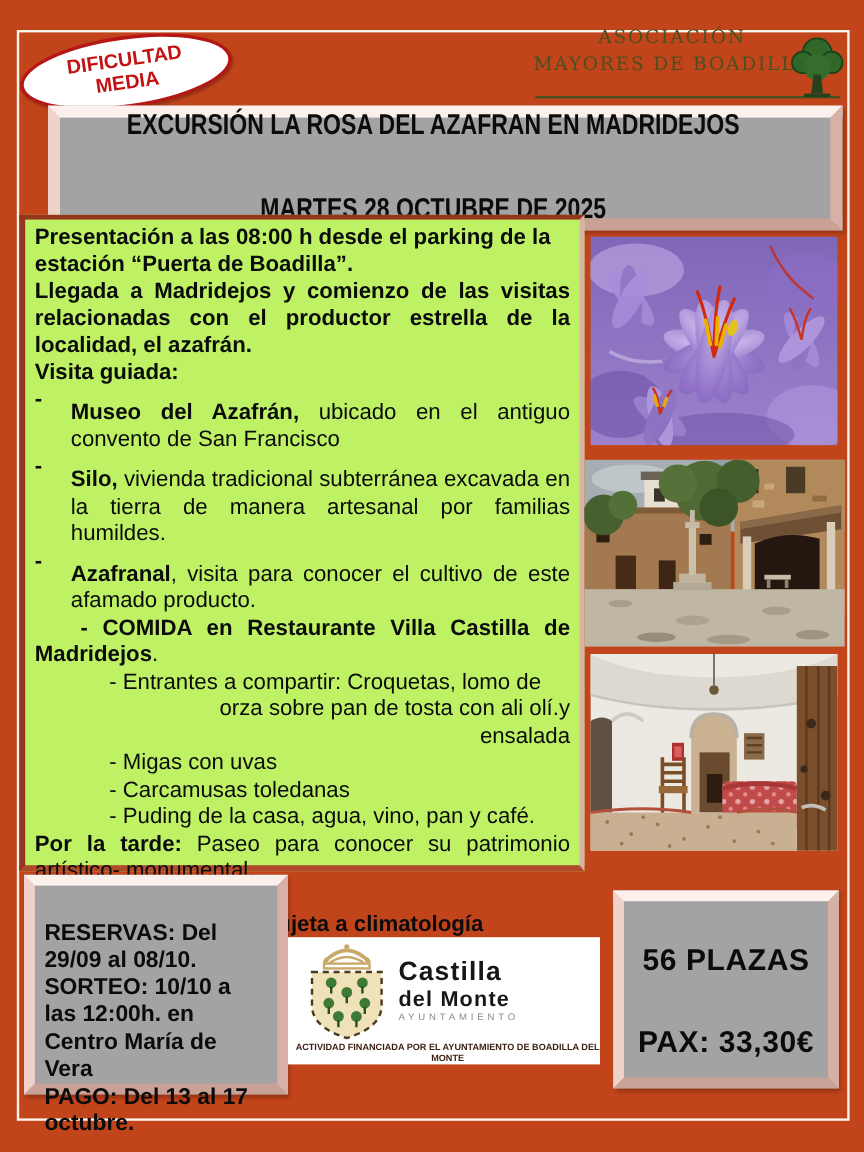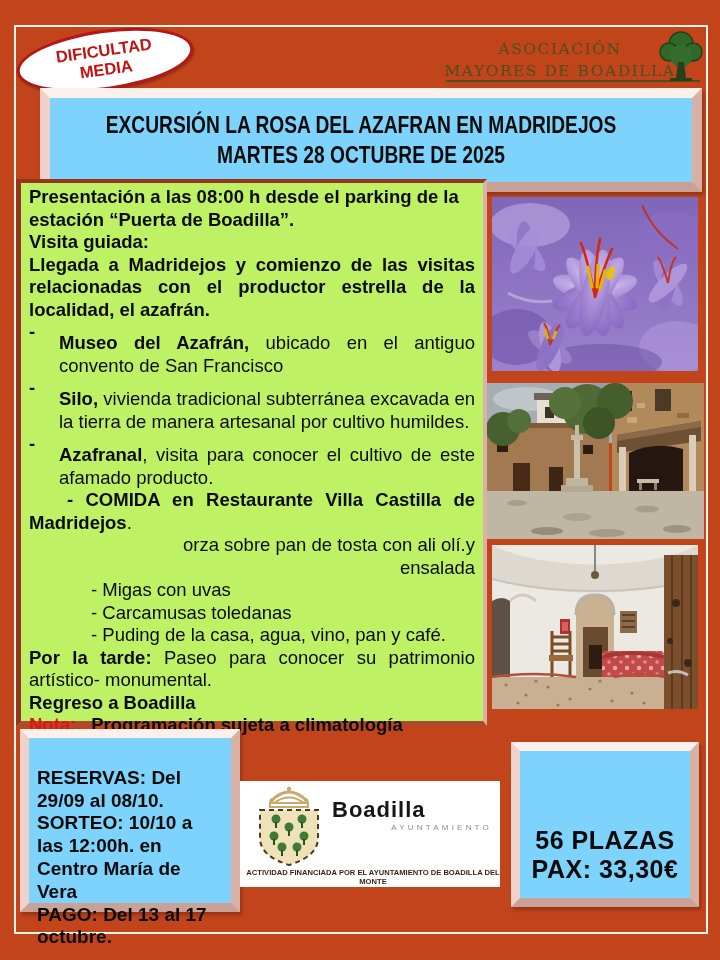--- a/index.html
+++ b/index.html
@@ -17,35 +17,36 @@
   .oval-badge{
     position:absolute;left:16px;top:30px;width:172px;height:54px;
     background:#FFFFFF;border:3px solid #B51616;border-radius:50%;
     transform:rotate(-8deg);display:flex;flex-direction:column;
     align-items:center;justify-content:center;
     color:#C31212;font-weight:700;font-size:16.5px;line-height:19px;
     box-shadow:1px 2px 2px rgba(60,20,5,.35);
   }
   
   .assoc{
-    position:absolute;left:440px;top:38px;width:240px;text-align:center;
+    position:absolute;left:440px;top:20px;width:240px;text-align:center;
     font-family:"DejaVu Serif","Liberation Serif",serif;
     color:#4A501F;font-size:15.5px;line-height:22px;letter-spacing:1.5px;
   }
   .assoc-underline{
     position:absolute;left:446px;top:80px;width:254px;height:0;
     border-top:2px solid #4A501F;
   }
   .assoc-tree{position:absolute;left:656px;top:28px;}
   
   .bevel{
-    background:#7dd3fc;
+    background:#a3a3a3;
     border:9px solid;
     border-color:#FBF0EC #D7B1A6 #C9A196 #EFD3CB;
     box-shadow:2px 3px 3px rgba(70,25,8,.35);
+    gap:40px;
   }
   .title-banner{
     position:absolute;left:40px;top:88px;width:642px;height:84px;
     border-width:10px;display:flex;flex-direction:column;justify-content:center;
   }
   .title-inner{
     width:780px;margin-left:-79px;transform:scaleX(.80);transform-origin:center;
     text-align:center;font-weight:800;color:#0B0B0B;
     font-size:24px;line-height:30px;letter-spacing:0px;
   }
@@ -81,21 +82,21 @@
     position:absolute;left:240px;top:781px;width:260px;height:106px;
     background:#FFFFFF;
   }
   .council-shield{position:absolute;left:10px;top:5px;}
   .council-name{
     position:absolute;left:92px;top:18px;width:160px;
     color:#161616;line-height:1;
   }
   .council-name .l1{font-weight:700;font-size:22px;letter-spacing:1px;}
   .council-name .l2{font-weight:700;font-size:18px;letter-spacing:1px;margin-top:2px;}
-  .council-name .l3{font-weight:400;font-size:8px;letter-spacing:3.2px;color:#8A8A8A;margin-top:3px;text-align:right;}
+  .council-name .l3{font-weight:400;font-size:8px;letter-spacing:3.2px;color:#8A8A8A;margin-top:3px;}
   .funding-note{
     position:absolute;left:0px;top:87px;width:266px;text-align:center;
     font-weight:700;font-size:7.6px;color:#3B1E10;letter-spacing:0px;
   }
   .plazas-box{
     position:absolute;left:511px;top:742px;width:188px;height:165px;
     box-sizing:border-box;display:flex;flex-direction:column;
     align-items:center;justify-content:flex-end;padding:14px 0;
     font-weight:800;font-size:25px;color:#0B0B0B;letter-spacing:.5px;
   }
@@ -128,39 +129,40 @@
     </svg>
   </div>
 
   <div class="title-banner bevel">
     <div class="title-inner">EXCURSIÓN LA ROSA DEL AZAFRAN EN MADRIDEJOS</div>
     <div class="title-inner">MARTES 28 OCTUBRE DE 2025</div>
   </div>
 
   <div class="main-block">
     <p class="b">Presentación a las 08:00 h desde el parking de la estación “Puerta de Boadilla”.</p>
+    <p class="b just">Llegada a Madridejos y comienzo de las visitas relacionadas con el productor estrella de la localidad, el azafrán.</p>
     <p class="b">Visita guiada:</p>
-    <p class="b just">Llegada a Madridejos y comienzo de las visitas relacionadas con el productor estrella de la localidad, el azafrán.</p>
 
     <div class="bullet">
       <span class="dash">-</span>
       <span class="just"><span class="b">Museo del Azafrán,</span><span> ubicado en el antiguo convento de San Francisco</span></span>
     </div>
     <div class="bullet">
       <span class="dash">-</span>
-      <span class="just"><span class="b">Silo,</span><span> vivienda tradicional subterránea excavada en la tierra de manera artesanal por cultivo humildes.</span></span>
+      <span class="just"><span class="b">Silo,</span><span> vivienda tradicional subterránea excavada en la tierra de manera artesanal por familias humildes.</span></span>
     </div>
     <div class="bullet">
       <span class="dash">-</span>
       <span class="just"><span class="b">Azafranal</span><span>, visita para conocer el cultivo de este afamado producto.</span></span>
     </div>
 
     <div class="comida-l1">- COMIDA en Restaurante Villa Castilla de</div>
     <div><span class="b">Madridejos</span><span>.</span></div>
 
+    <div class="menu-line">- Entrantes a compartir: Croquetas, lomo de</div>
     <div class="menu-line cont">orza sobre pan de tosta con ali olí.y ensalada</div>
     <div class="menu-line">- Migas con uvas</div>
     <div class="menu-line">- Carcamusas toledanas</div>
     <div class="menu-line">- Puding de la casa, agua, vino, pan y café.</div>
 
     <p class="just"><span class="b">Por la tarde:</span><span> Paseo para conocer su patrimonio artístico- monumental.</span></p>
     <p class="b">Regreso a Boadilla</p>
     <p><span class="nota-label">Nota:</span><span class="nota-text">Programación sujeta a climatología</span></p>
   </div>
 
@@ -392,21 +394,22 @@
               <path d="M0,3 L0,9" stroke="#2A5220" stroke-width="2"></path>
             </g>
           <g transform="translate(47,61)">
               <circle r="4.5" fill="#3E7A33"></circle>
               <path d="M0,3 L0,9" stroke="#2A5220" stroke-width="2"></path>
             </g>
         </g>
       </svg>
     </div>
     <div class="council-name">
-      <div class="l1">Boadilla</div>
+      <div class="l1">Castilla</div>
+      <div class="l2">del Monte</div>
       <div class="l3">AYUNTAMIENTO</div>
     </div>
     <div class="funding-note">ACTIVIDAD FINANCIADA POR EL AYUNTAMIENTO DE BOADILLA DEL MONTE</div>
   </div>
 
   <div class="plazas-box bevel">
     <div>56 PLAZAS</div>
     <div>PAX: 33,30€</div>
   </div>
 

